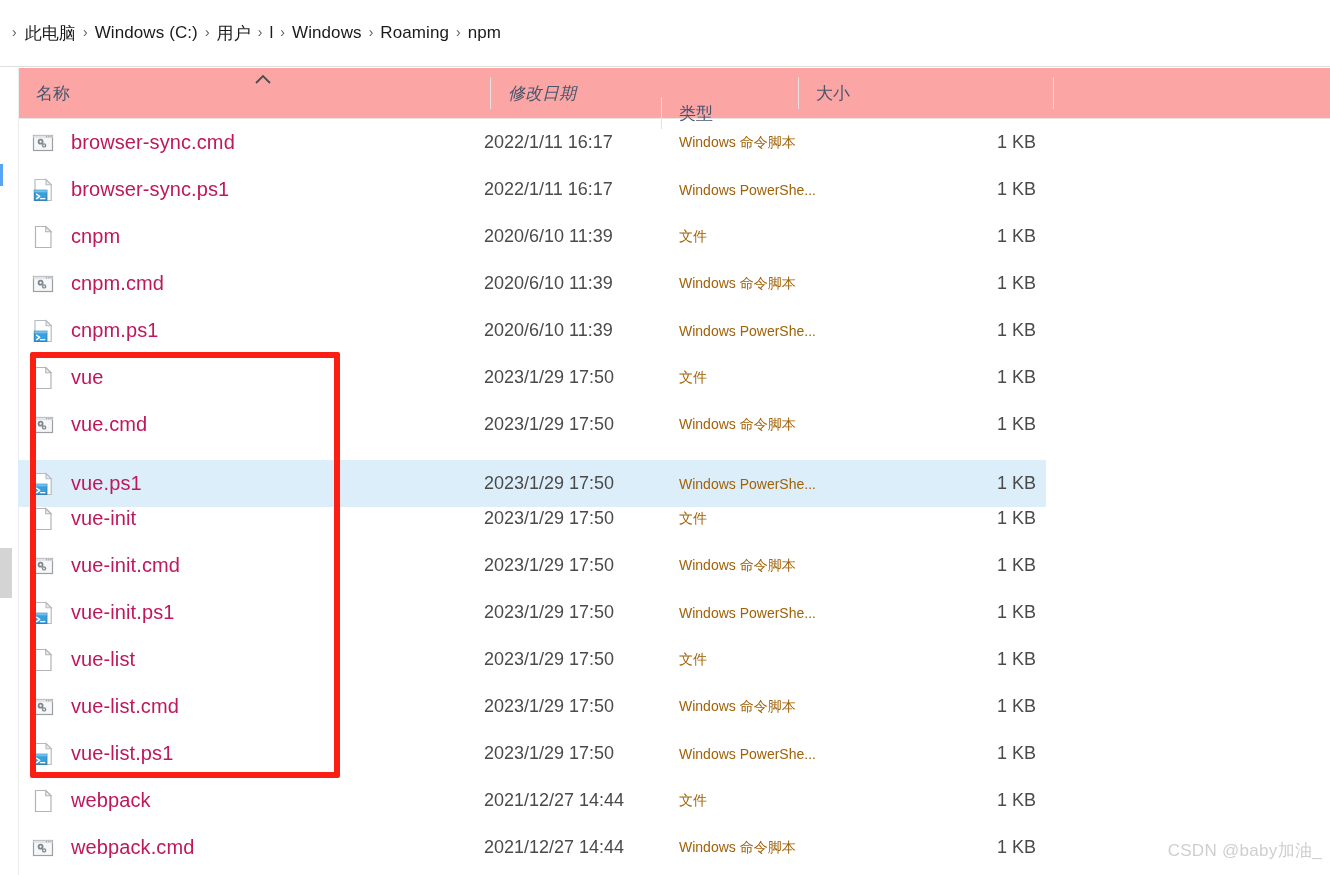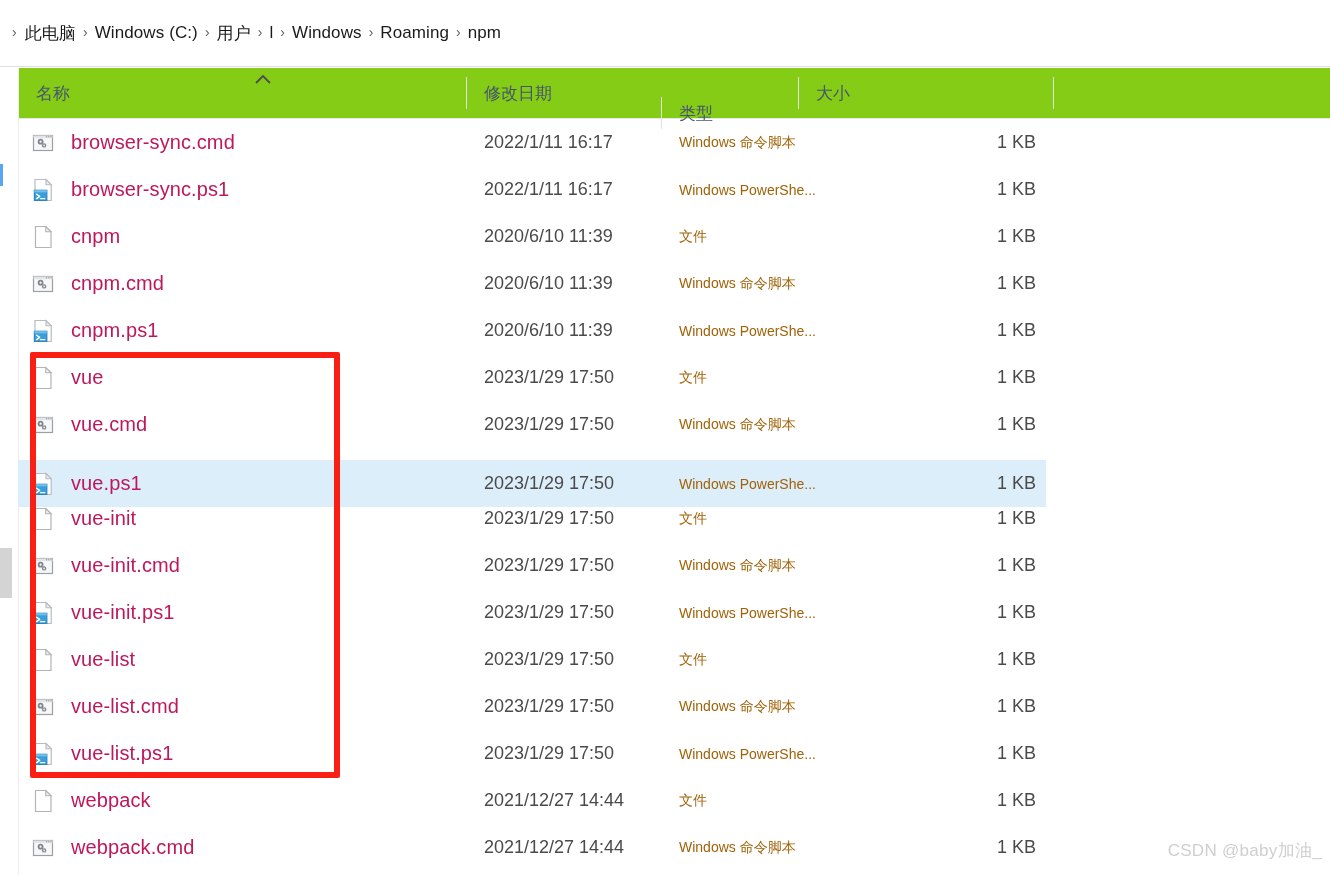--- a/index.html
+++ b/index.html
@@ -43,21 +43,21 @@
     top: -1px;
   }
   .crumb-sep.lead { padding-left: 4px; padding-right: 8px; }
 
   
   #column-header {
     position: absolute;
     left: 18px; top: 68px;
     width: 1312px;
     height: 50px;
-    background: #84cc16;
+    background: #fca5a5;
     border-bottom: 1px solid #e6e6e6;
   }
   .col-head {
     position: absolute;
     top: 0;
     height: 50px;
     display: flex;
     align-items: center;
     font-size: 17px;
     color: #47566d;
@@ -66,21 +66,21 @@
   .col-head .divider {
     position: absolute;
     left: 0; top: 9px;
     width: 1px;
     height: 32px;
     background: #e2e2e2;
   }
   .col-head .label { padding-left: 18px; }
 
   #col-name   { left: 0px;   width: 448px; }
-  #col-date   { left: 448px; width: 195px; }
+  #col-date   { left: 472px; width: 195px; font-style: italic; }
   #col-type   { left: 643px; width: 171px; margin-top: 20px; }
   #col-size   { left: 780px; width: 221px; }
   #col-endcap { left: 1035px; width: 1px; }
   #col-endcap .divider { height: 32px; }
 
   #sort-arrow {
     position: absolute;
     left: 236px;
     top: 5px;
     width: 18px;

